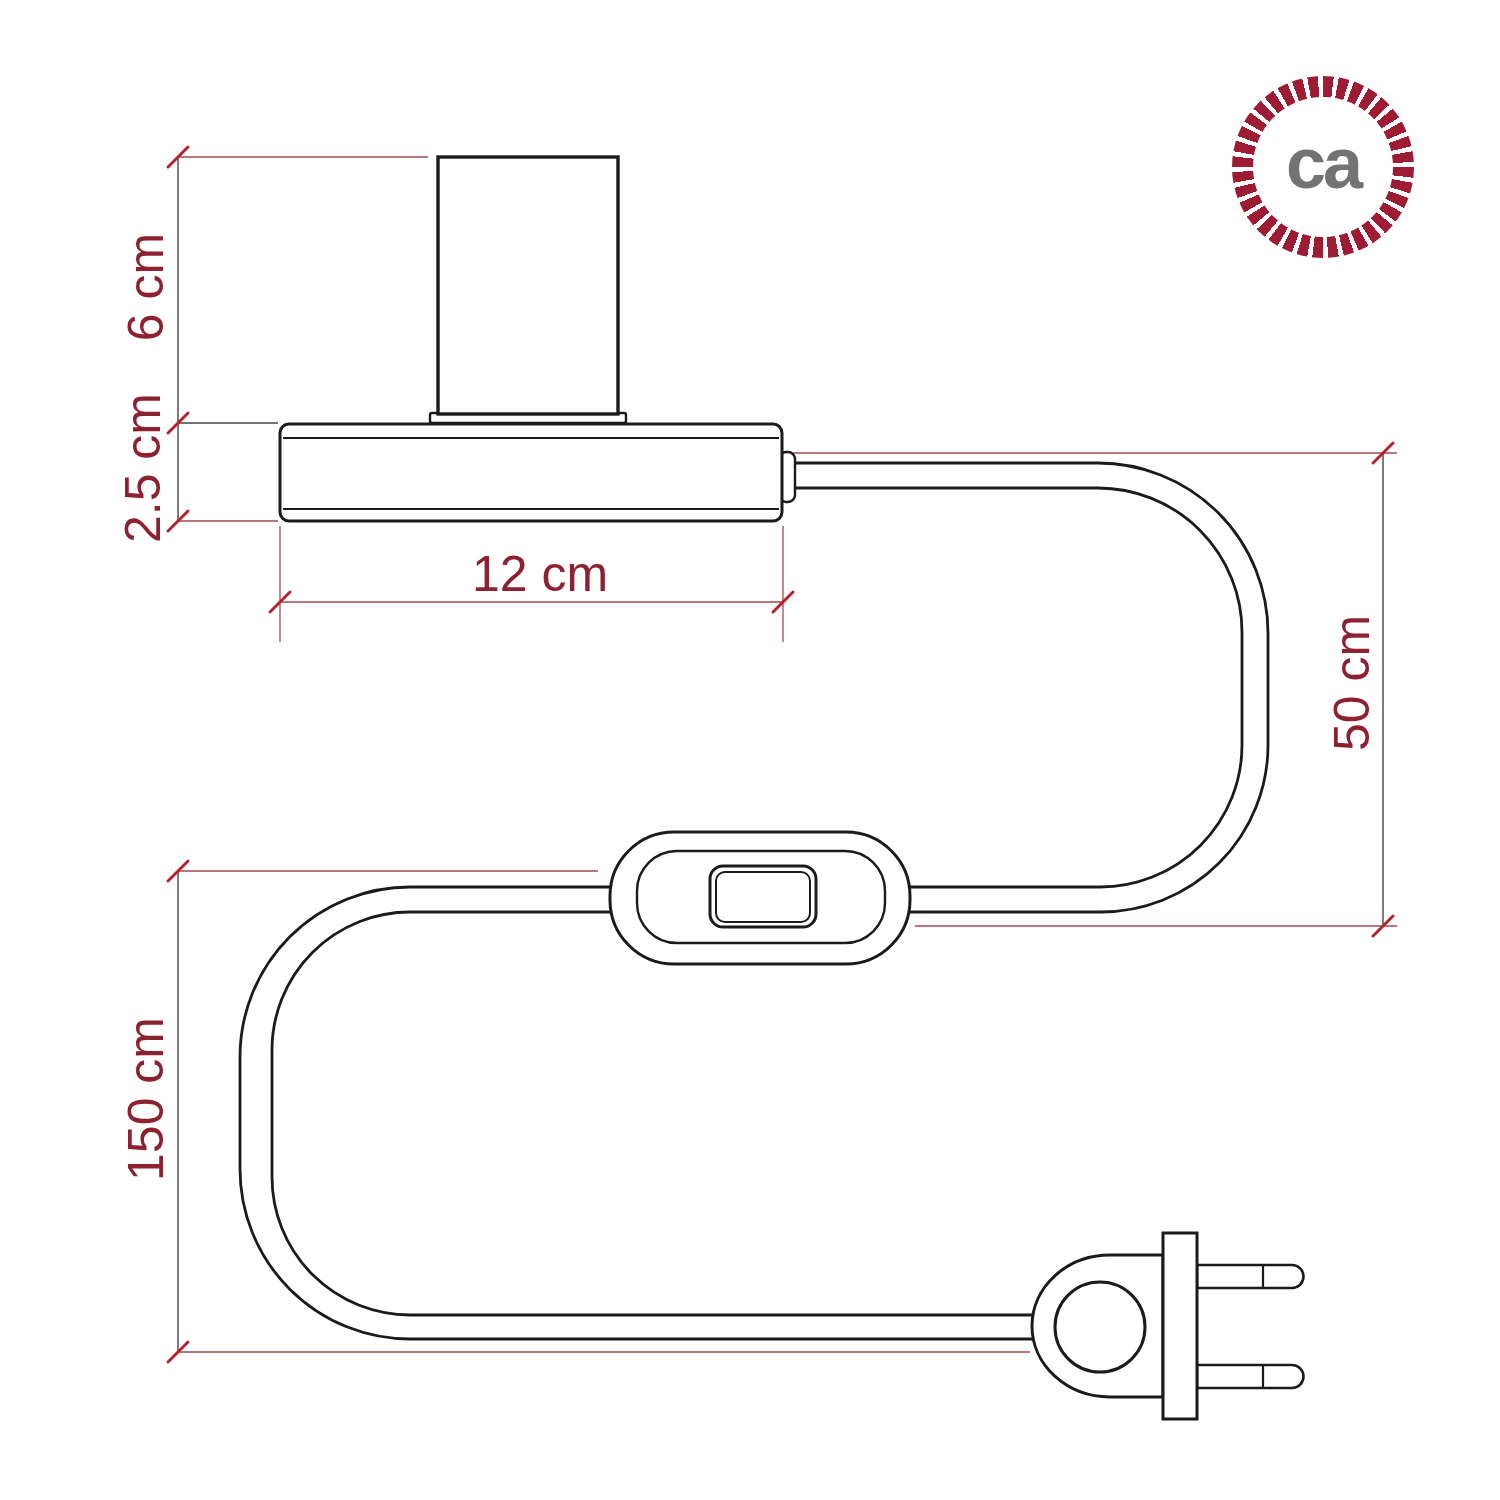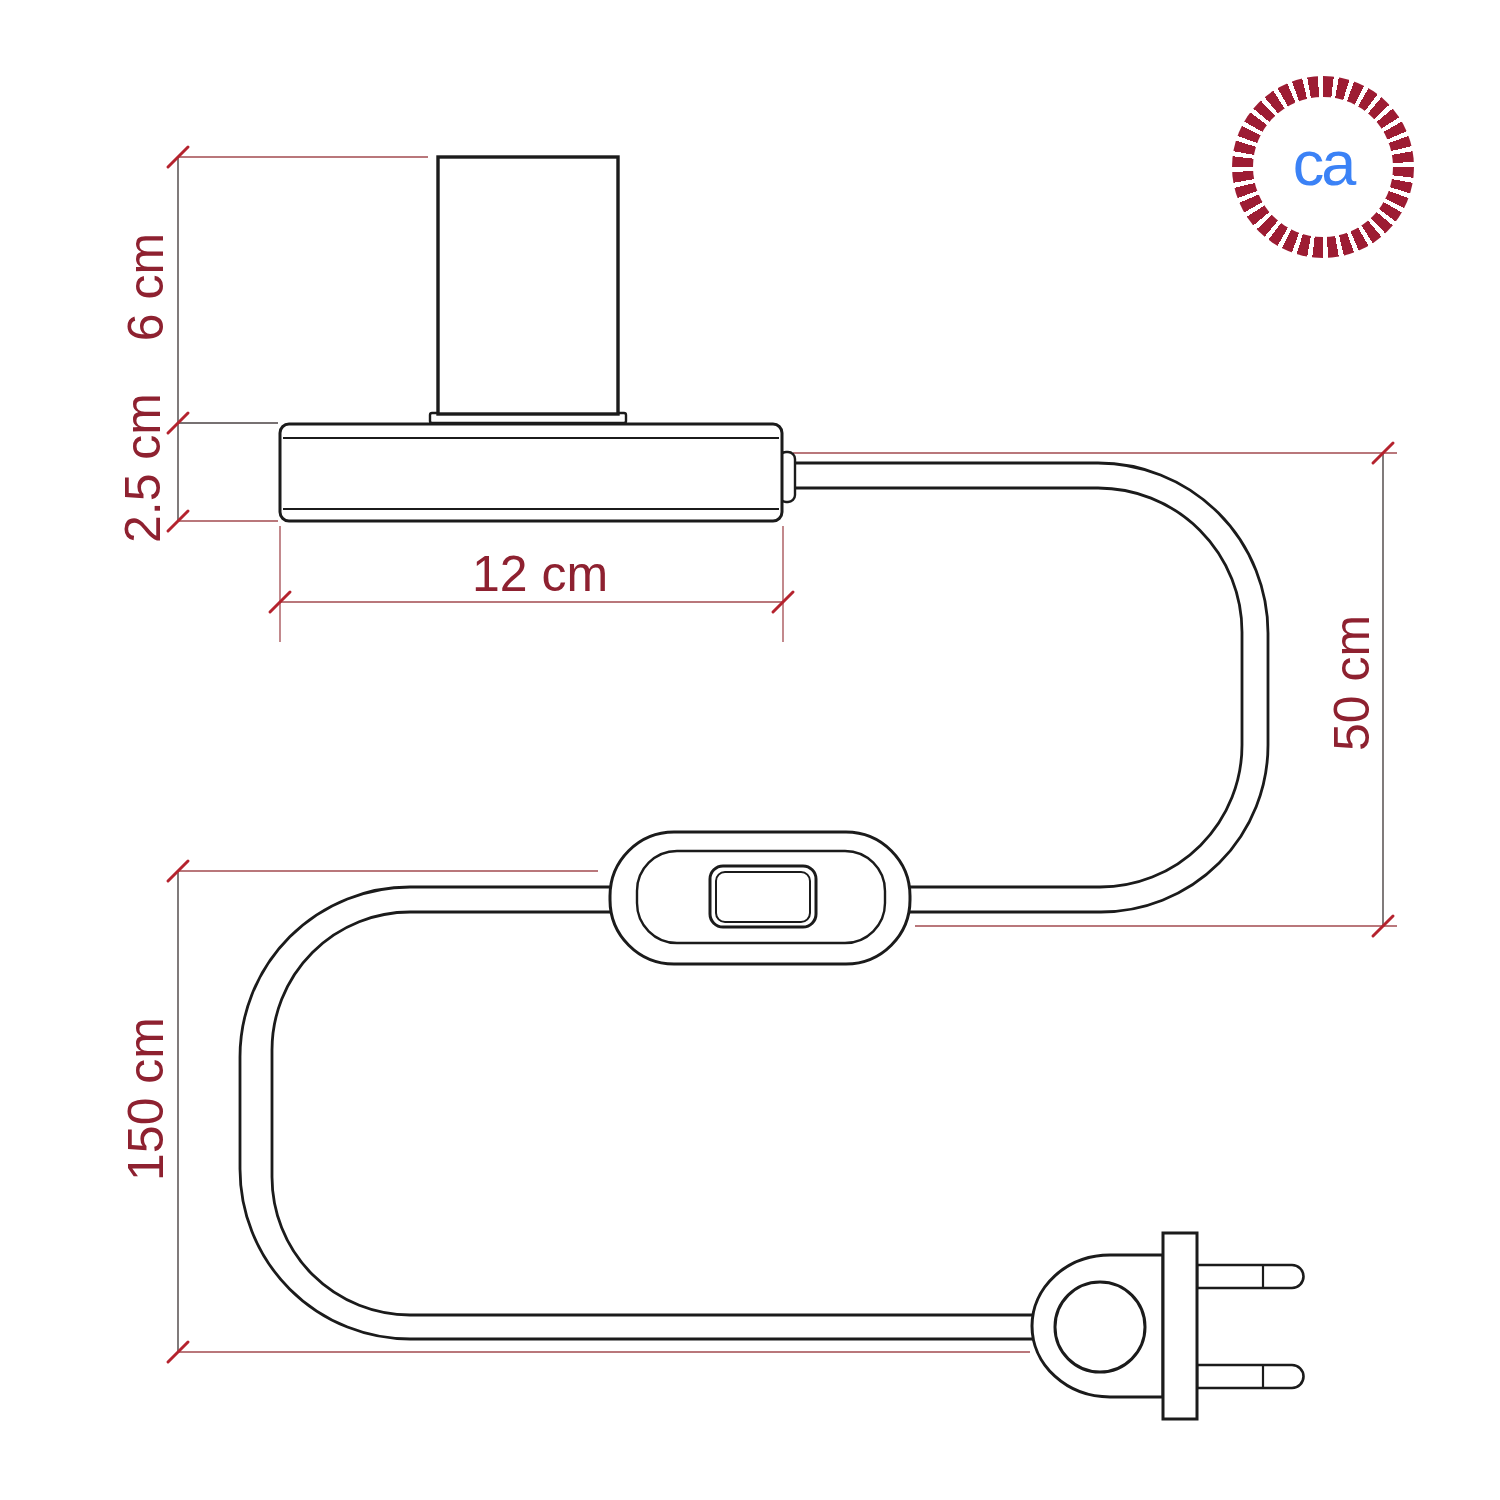--- a/index.html
+++ b/index.html
@@ -27,21 +27,21 @@
   .logo { position:absolute; left:1232px; top:76px; width:182px; height:182px; }
   .logo-ring {
     position:absolute; inset:0; border-radius:50%;
     background: repeating-conic-gradient(#9d1c33 0deg 6.8deg, #ffffff 6.8deg 10deg);
   }
   .logo-ring::after {
     content:""; position:absolute; inset:21px; border-radius:50%; background:#ffffff;
   }
   .logo-text {
     position:absolute; inset:0; display:flex; align-items:center; justify-content:center;
-    font-weight:normal; font-size:63px; color:#3b82f6; letter-spacing:-3px;
+    font-weight:bold; font-size:72px; color:#737373; letter-spacing:-3px;
     padding-bottom:8px; font-family:"Liberation Sans", sans-serif;
   }
 </style>
 </head>
 <body>
 
 <div class="canvas">
 
   <svg width="1500" height="1500" viewBox="0 0 1500 1500">
 

